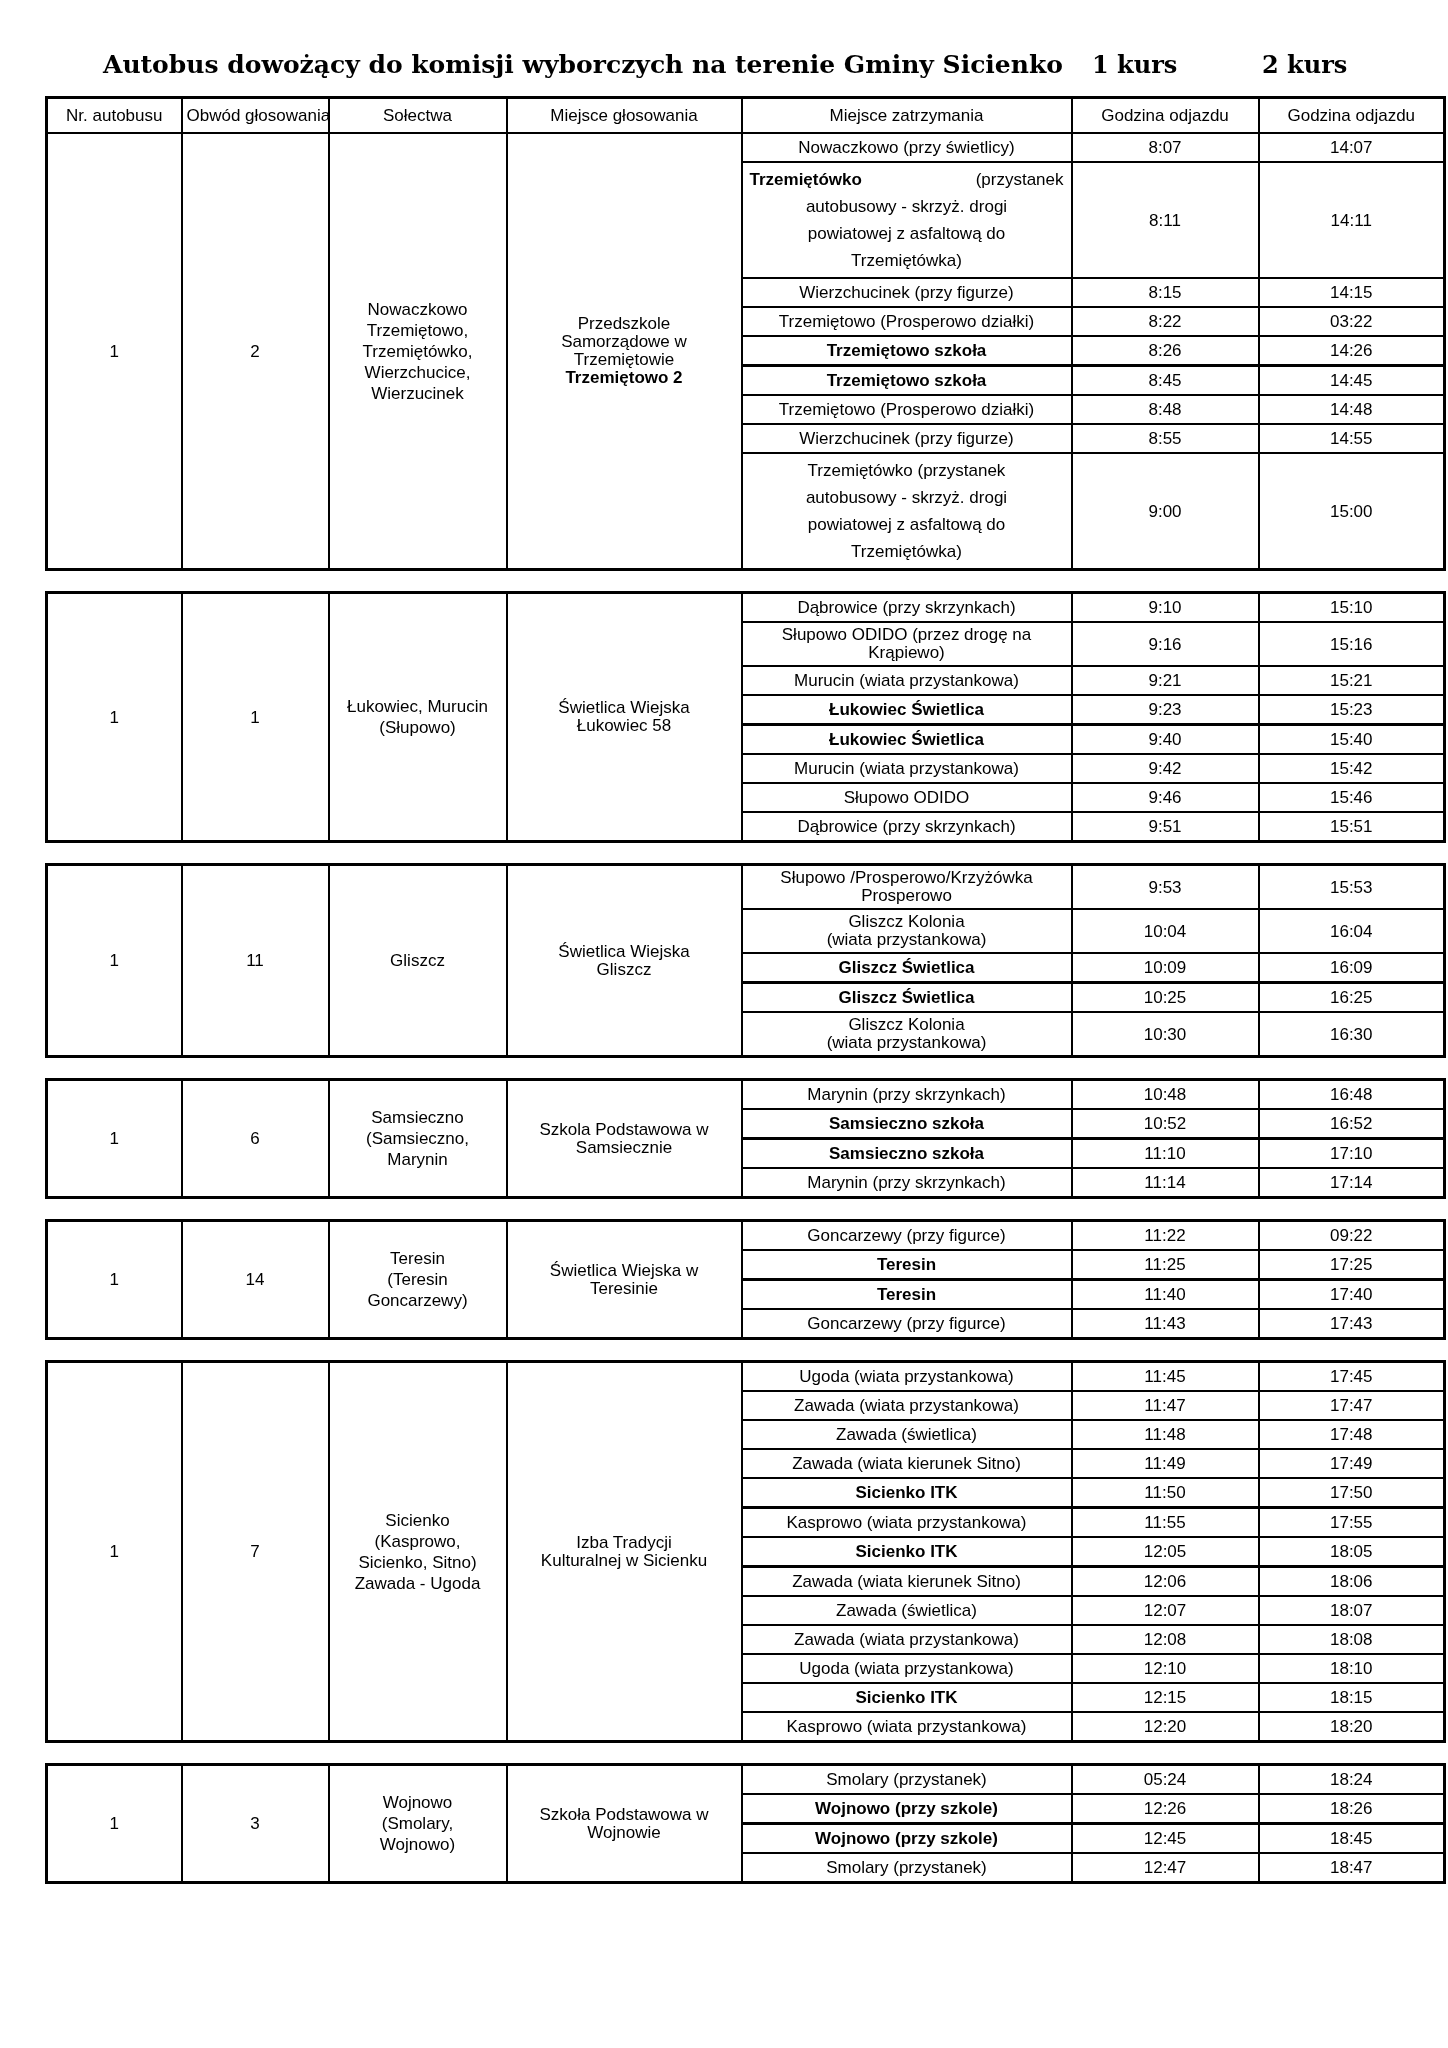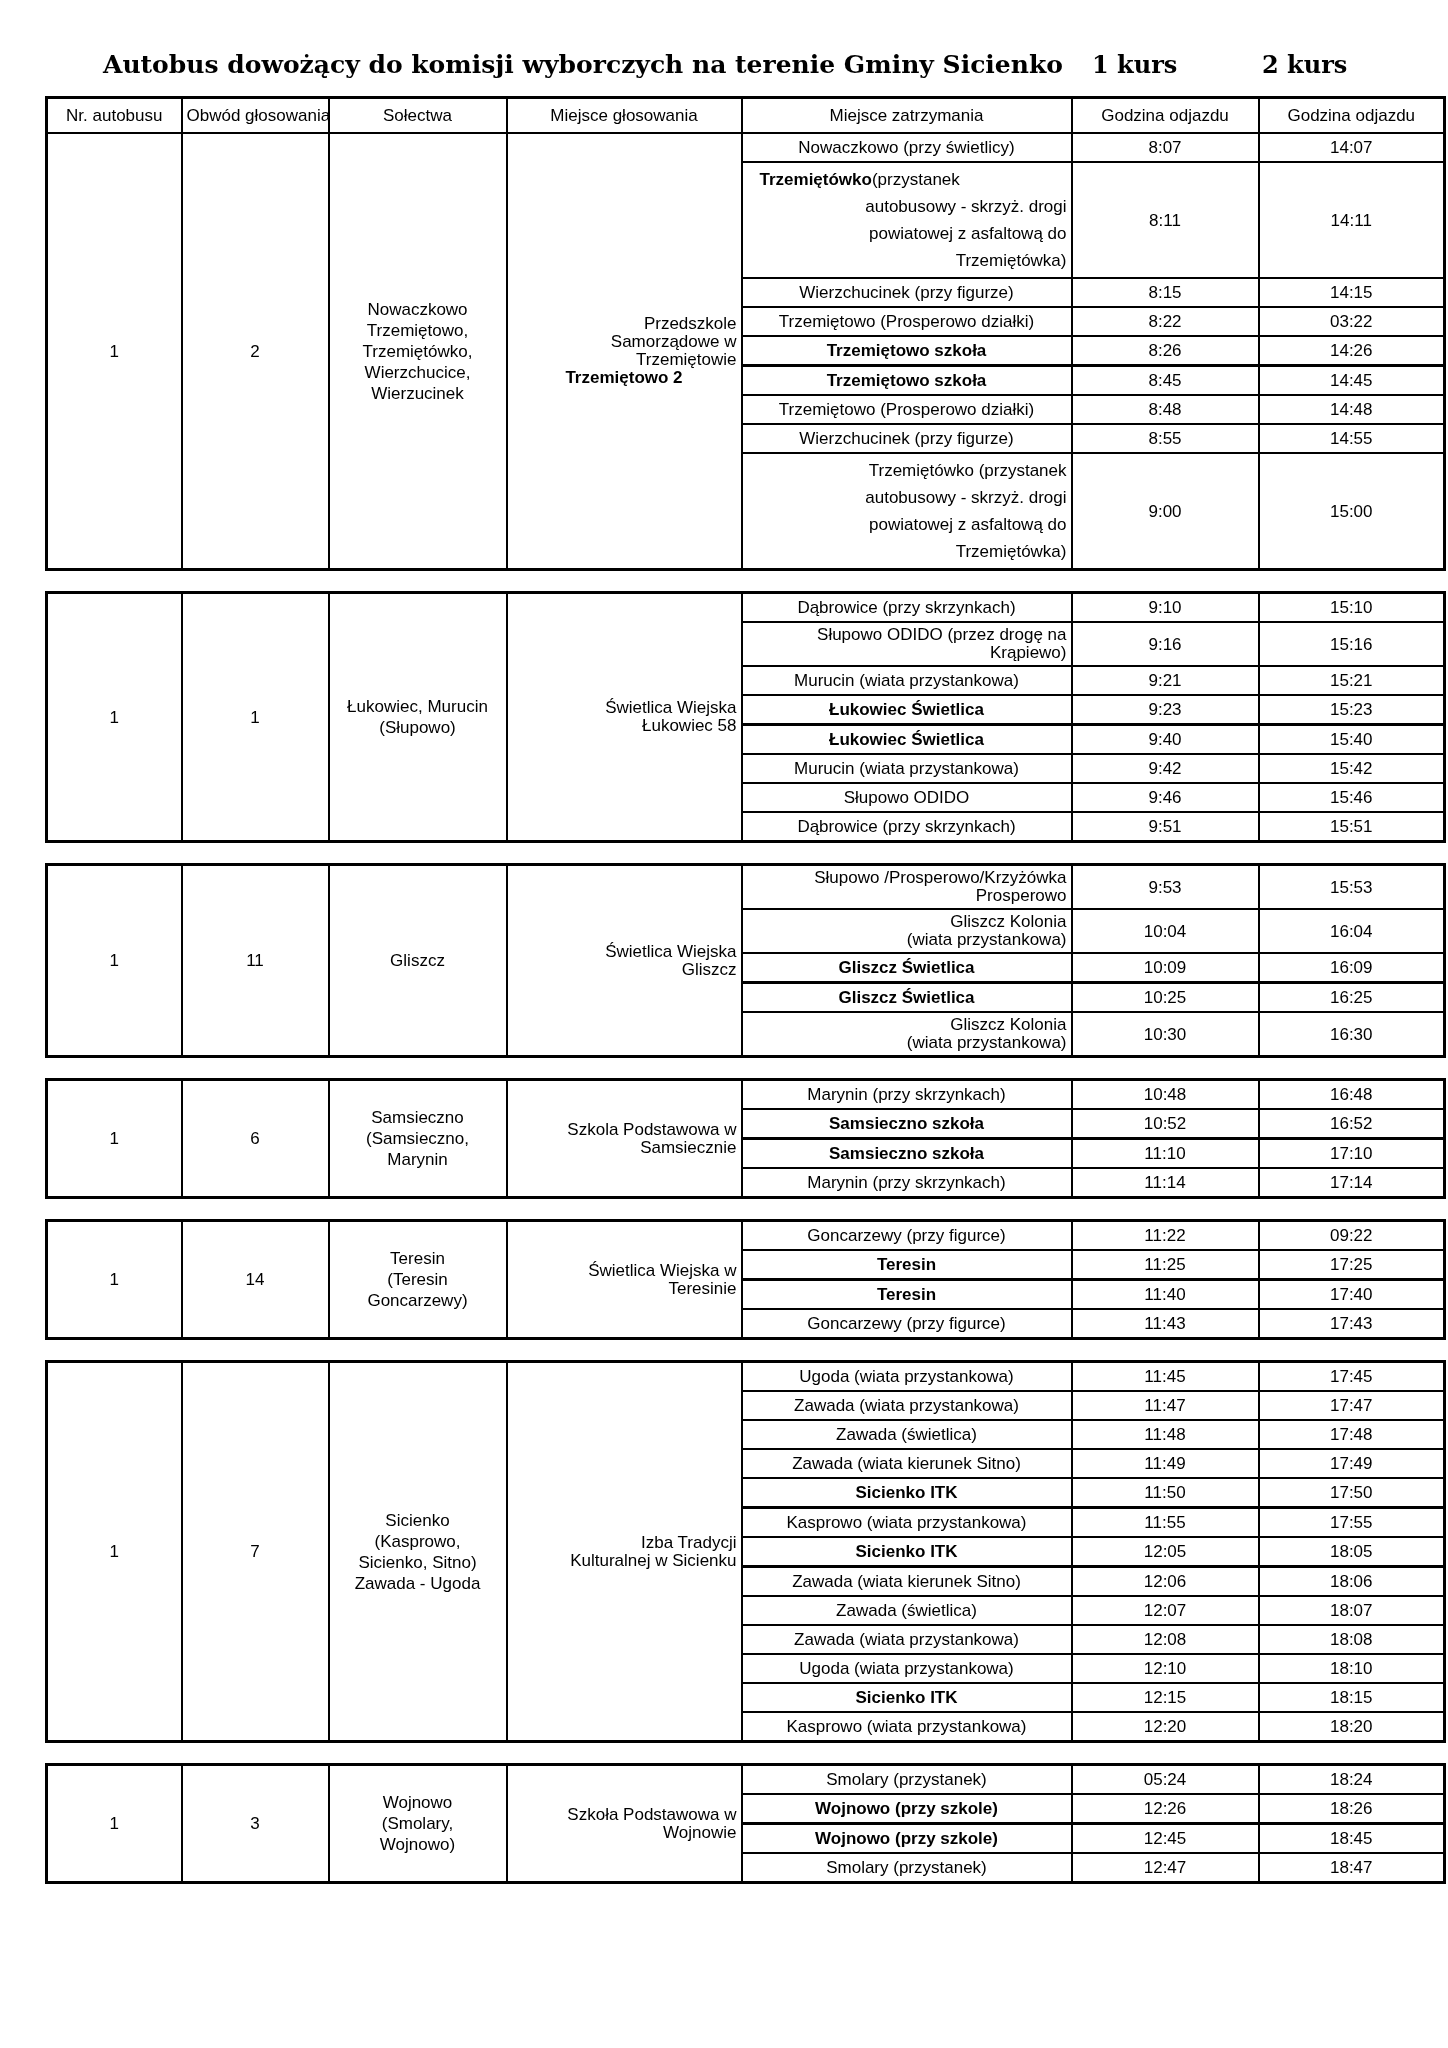--- a/index.html
+++ b/index.html
@@ -9,25 +9,25 @@
   .doc-title{position:absolute;left:58px;top:50px;font-family:"DejaVu Serif",serif;font-weight:bold;font-size:25px;white-space:nowrap;}
   .kurs{position:absolute;top:50px;width:120px;text-align:left;font-family:"DejaVu Serif",serif;font-weight:bold;font-size:24px;}
   .kurs1{left:1047px;}
   .kurs2{left:1217px;}
   table.tt{border-collapse:collapse;table-layout:fixed;width:1398px;border:3px solid #000;}
   table.tt.blk{margin-top:20px;}
   .tt th,.tt td{border:2px solid #000;padding:3px 4px;text-align:center;vertical-align:middle;font-size:17px;line-height:21px;font-weight:normal;overflow:hidden;}
   .tt thead th{height:27px;white-space:nowrap;border-bottom:2px solid #000;}
   .tt td.namecell{width:auto;}
   tr.sep td{border-bottom:3px solid #000;}
-  .prel{white-space:pre-line;text-align:right;}
+  .prel{white-space:pre-line;}
   .lh15{line-height:18px;}
   .l4{line-height:27px;}
   .b{font-weight:bold;}
-  .justline{display:flex;justify-content:flex-start;padding:0 3px;margin-left:10px;}
+  .justline{display:flex;justify-content:space-between;padding:0 3px;}
 </style>
 </head>
 <body>
 
 <div class="content">
   <div class="titlebar">
     <div class="doc-title">Autobus dowożący do komisji wyborczych na terenie Gminy Sicienko</div>
     <div class="kurs kurs1">1 kurs</div>
     <div class="kurs kurs2">2 kurs</div>
   </div>

